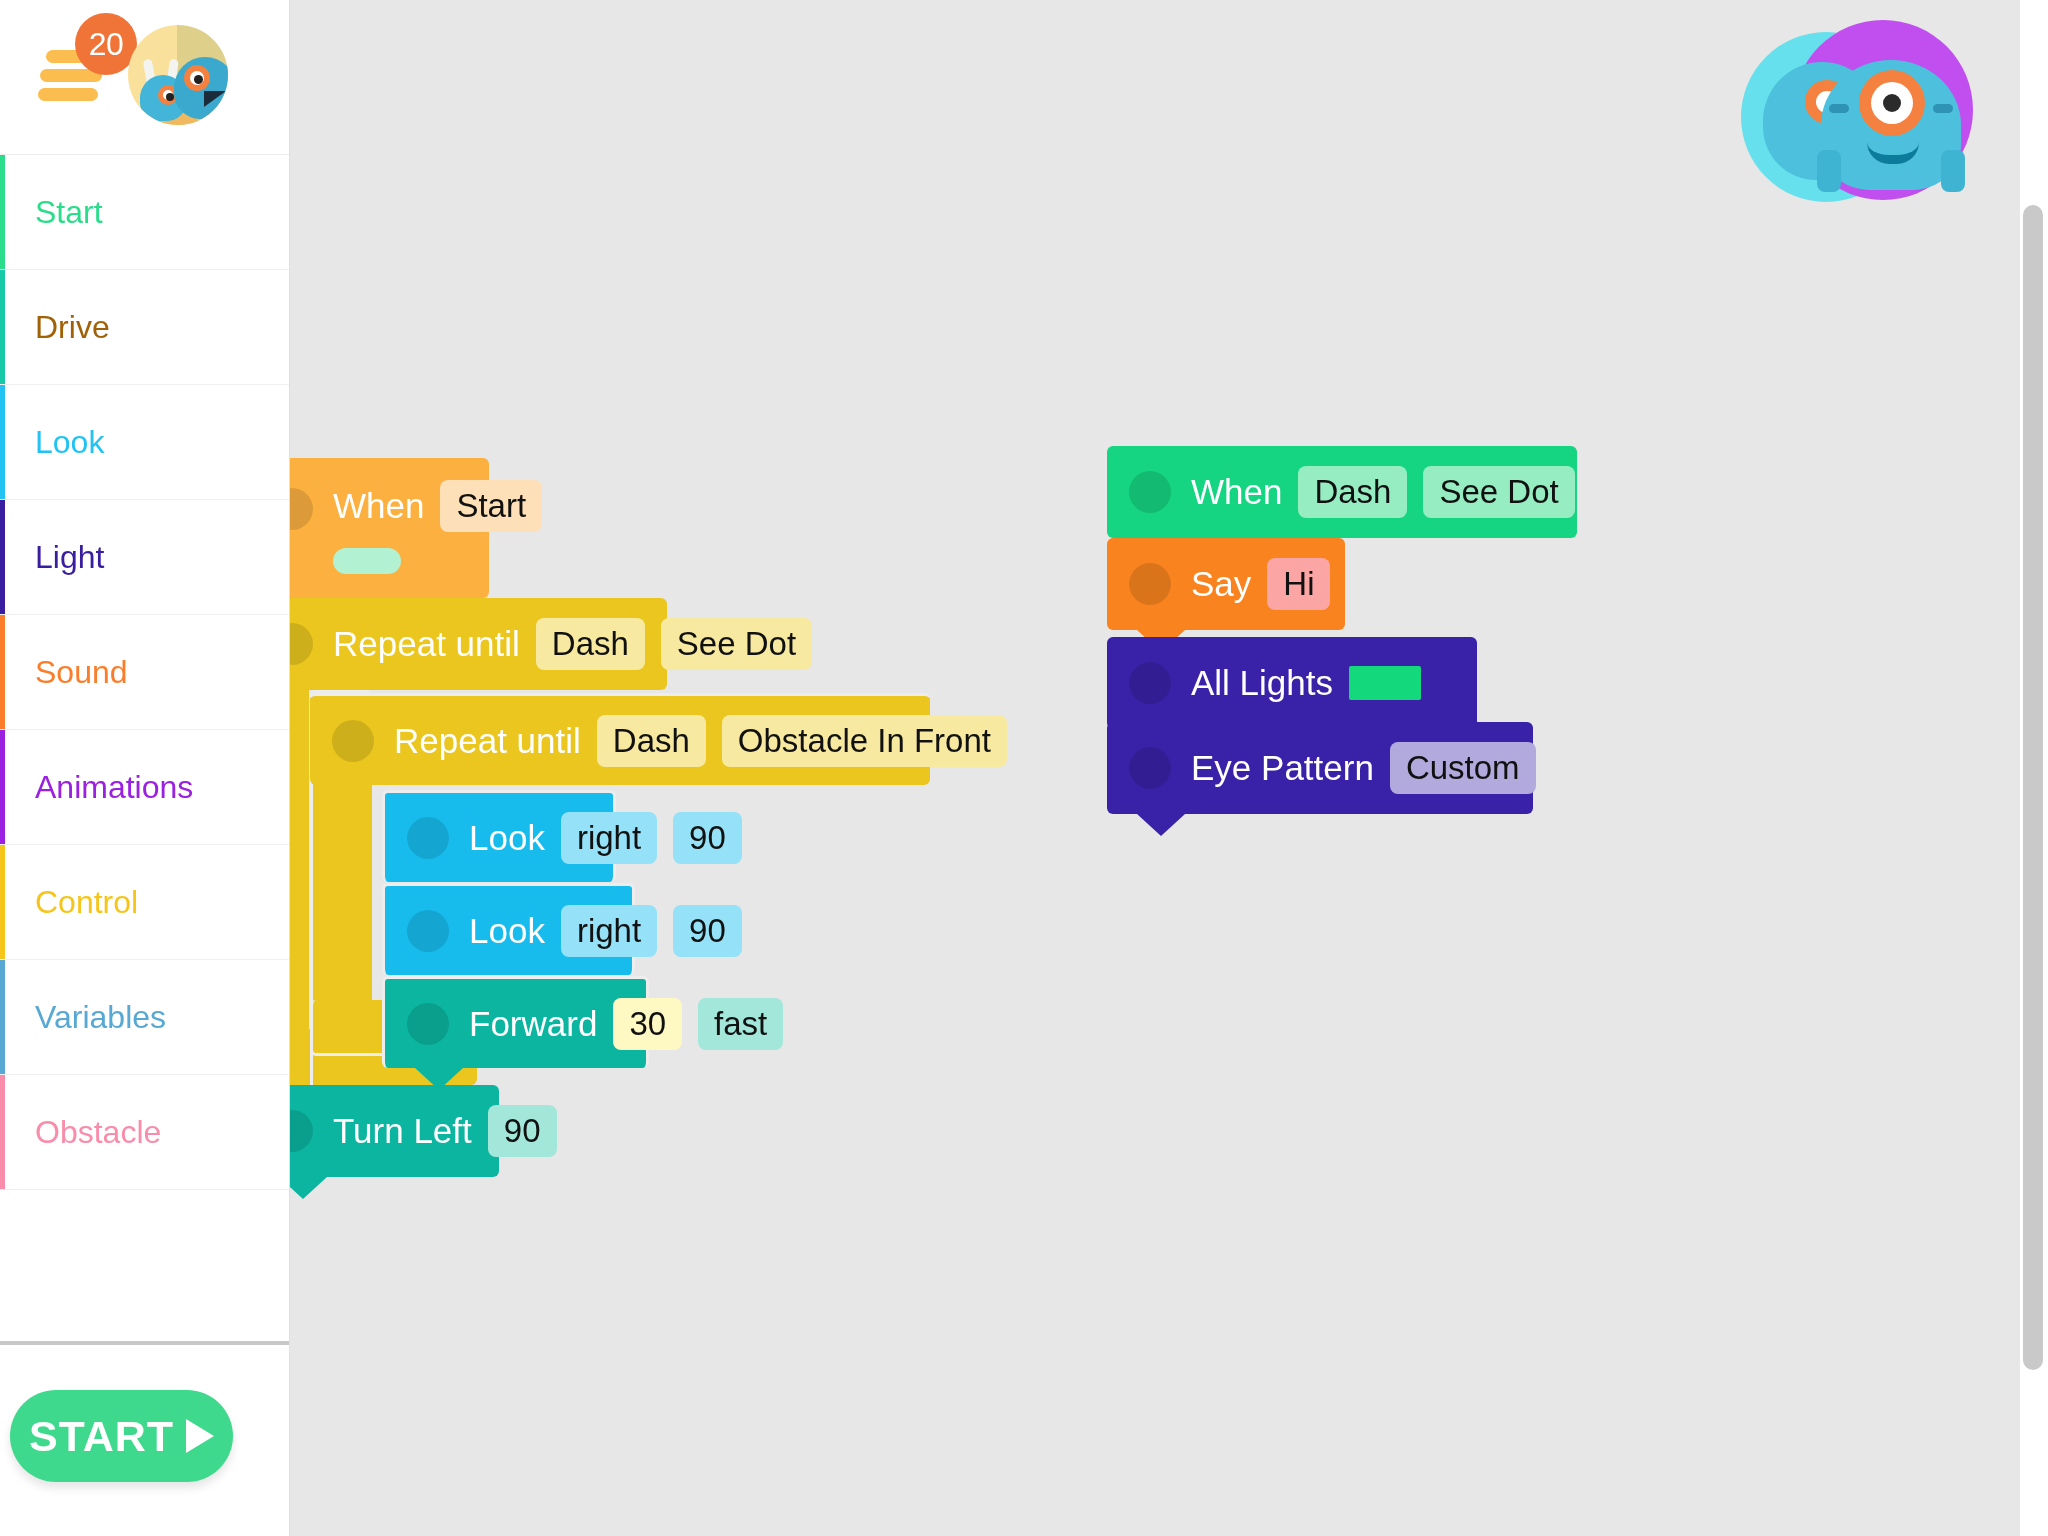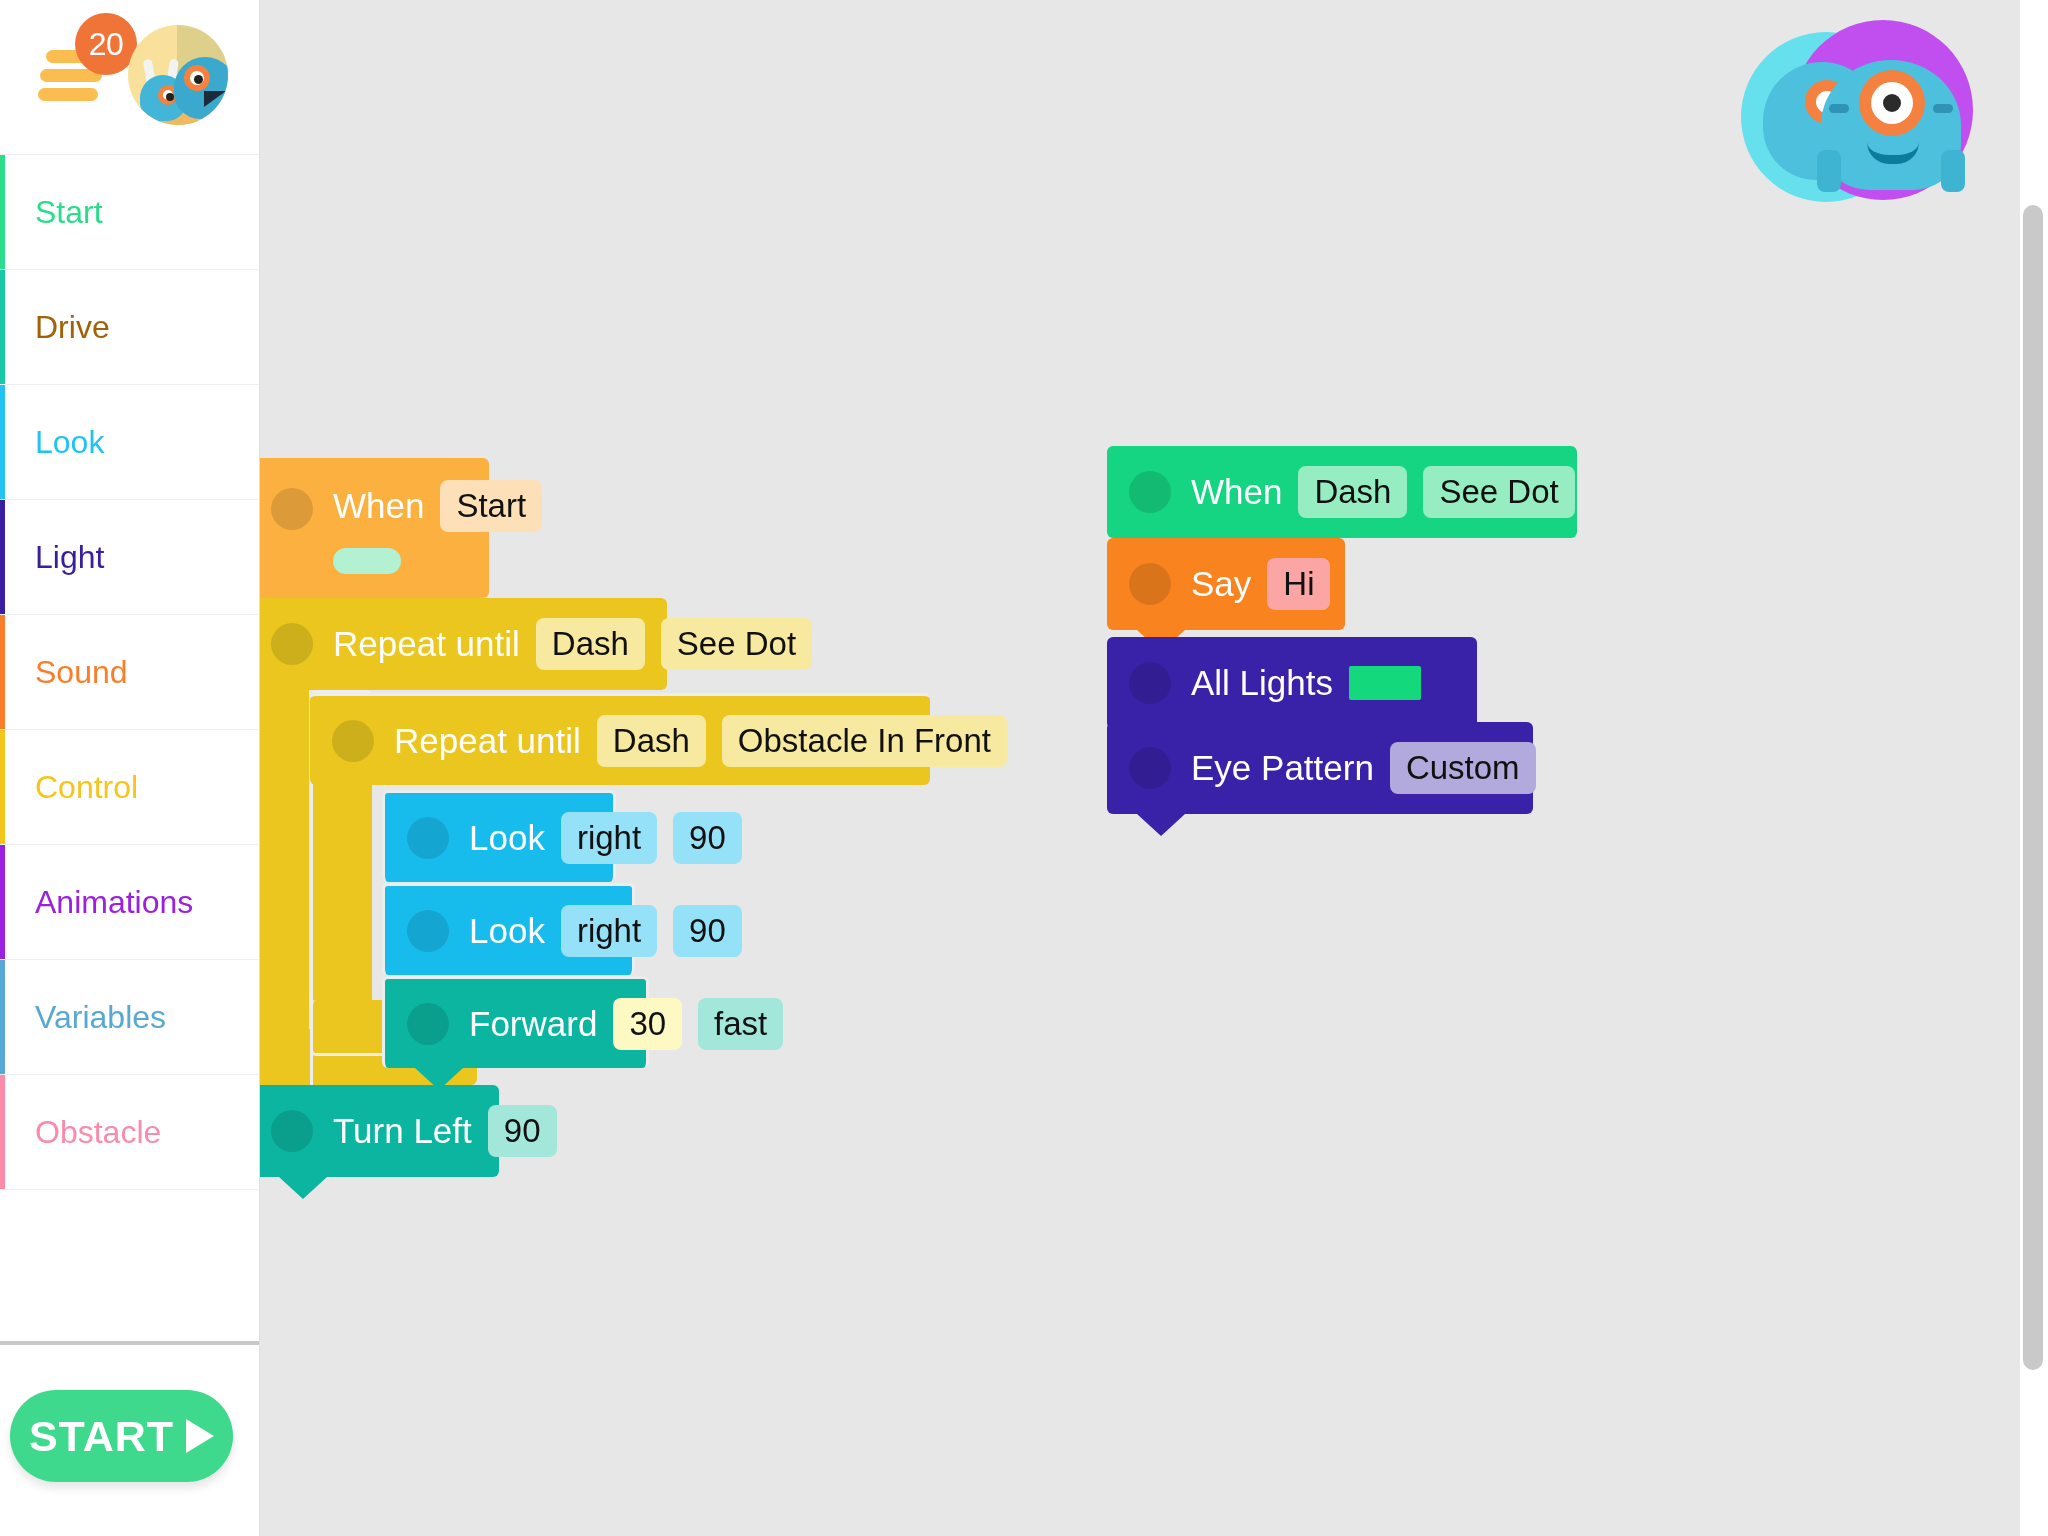--- a/index.html
+++ b/index.html
@@ -7,21 +7,21 @@
     width: 2048px; height: 1536px;
     overflow: hidden;
     font-family: "Liberation Sans", sans-serif;
     background: #e7e7e7;
   }
   #app { position: relative; width: 2048px; height: 1536px; }
 
   
   #sidebar {
     position: absolute; left: 0; top: 0;
-    width: 260px; height: 1536px;
+    width: 290px; height: 1536px;
     background: #ffffff;
     border-right: 1px solid #e0e0e0;
     z-index: 20;
   }
   #sidebar-header {
     position: relative;
     height: 155px;
     background: #fff;
     border-bottom: 1px solid #ececec;
   }
@@ -310,26 +310,26 @@
         </div>
         <div class="nav-item">
           <div class="accent" style="background: rgb(58, 30, 160);"></div>
           <span style="color: rgb(58, 30, 160);">Light</span>
         </div>
         <div class="nav-item">
           <div class="accent" style="background: rgb(249, 125, 42);"></div>
           <span style="color: rgb(249, 125, 42);">Sound</span>
         </div>
         <div class="nav-item">
+          <div class="accent" style="background: rgb(155, 33, 224);"></div>
+          <span style="color: rgb(155, 33, 224);">Animations</span>
+        </div>
+        <div class="nav-item">
           <div class="accent" style="background: rgb(245, 197, 27);"></div>
           <span style="color: rgb(245, 197, 27);">Control</span>
-        </div>
-        <div class="nav-item">
-          <div class="accent" style="background: rgb(155, 33, 224);"></div>
-          <span style="color: rgb(155, 33, 224);">Animations</span>
         </div>
         <div class="nav-item">
           <div class="accent" style="background: rgb(88, 168, 212);"></div>
           <span style="color: rgb(88, 168, 212);">Variables</span>
         </div>
         <div class="nav-item">
           <div class="accent" style="background: rgb(249, 140, 170);"></div>
           <span style="color: rgb(249, 140, 170);">Obstacle</span>
         </div>
       </div>

